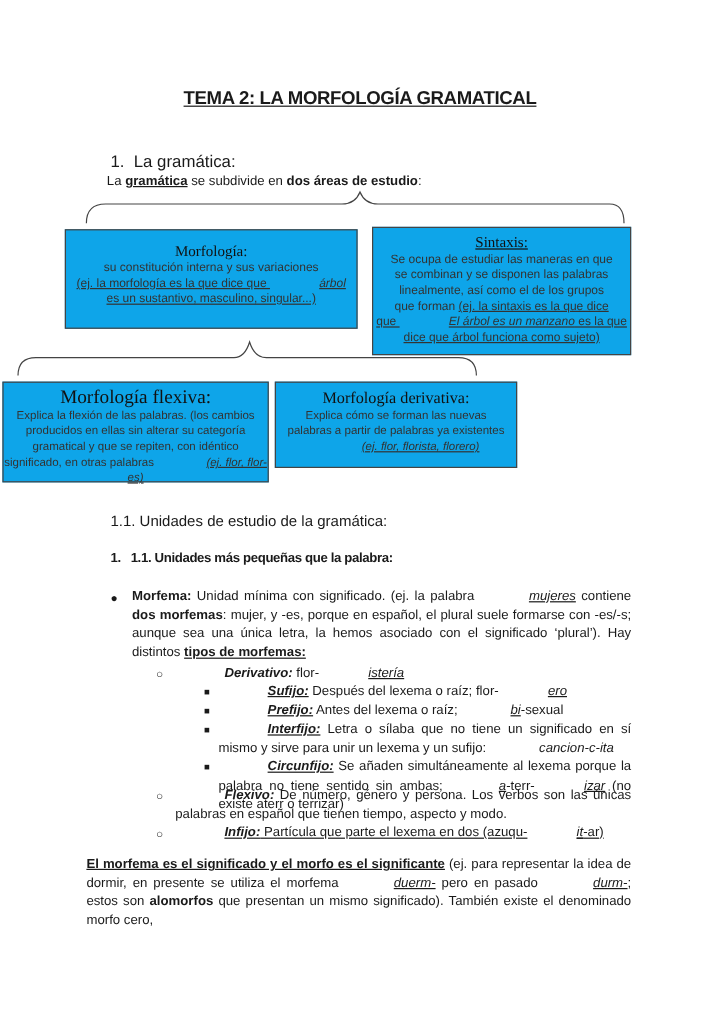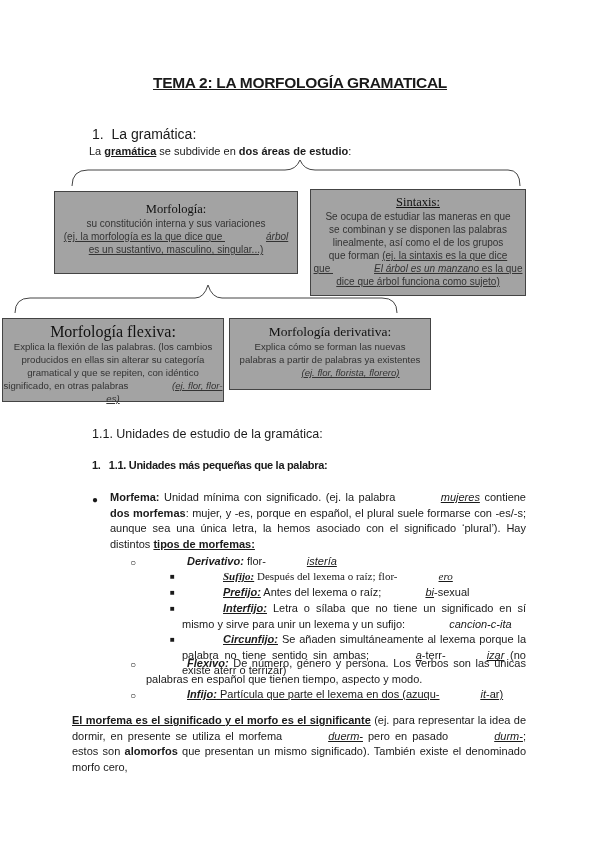--- a/index.html
+++ b/index.html
@@ -7,21 +7,21 @@
          font-family:"Liberation Sans", sans-serif; color:#1a1a1a; }
   .abs { position:absolute; }
   .serif { font-family:Liberation Sans, sans-serif; }
   .title { left:0; width:600px; top:74px; text-align:center; font-size:15.5px; font-weight:bold;
            text-decoration:underline; letter-spacing:-0.3px; }
   .h1 { left:92px; top:126px; font-size:14px; }
   .intro { left:72px; top:145px; font-size:11px;margin-left:17px; }
   .u { text-decoration:underline; }
   .b { font-weight:bold; }
   .i { font-style:italic;padding-left:41px; }
-  .box { position:absolute; border:1px solid #444; background:#a3a3a3; text-align:center;
+  .box { position:absolute; border:1px solid #444; background:#0ea5e9; text-align:center;
          font-size:10px; line-height:13px; color:#333; box-sizing:border-box; }
   .box .bt { font-family:"Liberation Serif", serif; font-size:12.5px; color:#111; line-height:16px; }
   .box .ex { text-decoration:underline; }
   svg.brace { position:absolute; left:0; top:0; overflow:visible; }
   .h2 { left:92px; top:427px; font-size:12.5px; }
   .h3 { left:92px; top:459px; font-size:11px; font-weight:bold; letter-spacing:-0.3px; }
   .para { position:absolute; font-size:11px; line-height:15.5px; text-align:justify; }
   .li-bullet { position:absolute; font-size:10px; }
 </style>
 </head>
@@ -82,21 +82,21 @@
 <div class="para" style="left:110px; top:490px; width:416px;">
   <span class="b">Morfema:</span><span> Unidad mínima con significado. (ej. la palabra </span><span class="i u">mujeres</span><span> contiene </span><span class="b">dos morfemas</span><span>: mujer, y -es, porque en español, el plural suele formarse con -es/-s; aunque sea una única letra, la hemos asociado con el significado ‘plural’). Hay distintos </span><span class="b u">tipos de morfemas:</span>
 </div>
 
 <div class="li-bullet" style="left:130px; top:557px;">○</div>
 <div class="para" style="left:146px; top:554px; width:380px;">
   <span class="b i">Derivativo:</span><span> flor-</span><span class="i u">istería</span>
 </div>
 
 <div class="li-bullet" style="left:170px; top:572px; font-size:8px;">■</div>
-<div class="para" style="left:182px; top:569px; width:344px;font-family:Liberation Serif, serif;">
+<div class="para" style="left:182px; top:569px; width:344px;">
   <span class="b i u">Sufijo:</span><span> Después del lexema o raíz; flor-</span><span class="i u">ero</span>
 </div>
 
 <div class="li-bullet" style="left:170px; top:588px; font-size:8px;">■</div>
 <div class="para" style="left:182px; top:585px; width:344px;">
   <span class="b i u">Prefijo:</span><span> Antes del lexema o raíz; </span><span class="i u">bi</span><span>-sexual</span>
 </div>
 
 <div class="li-bullet" style="left:170px; top:604px; font-size:8px;">■</div>
 <div class="para" style="left:182px; top:601px; width:344px;">

